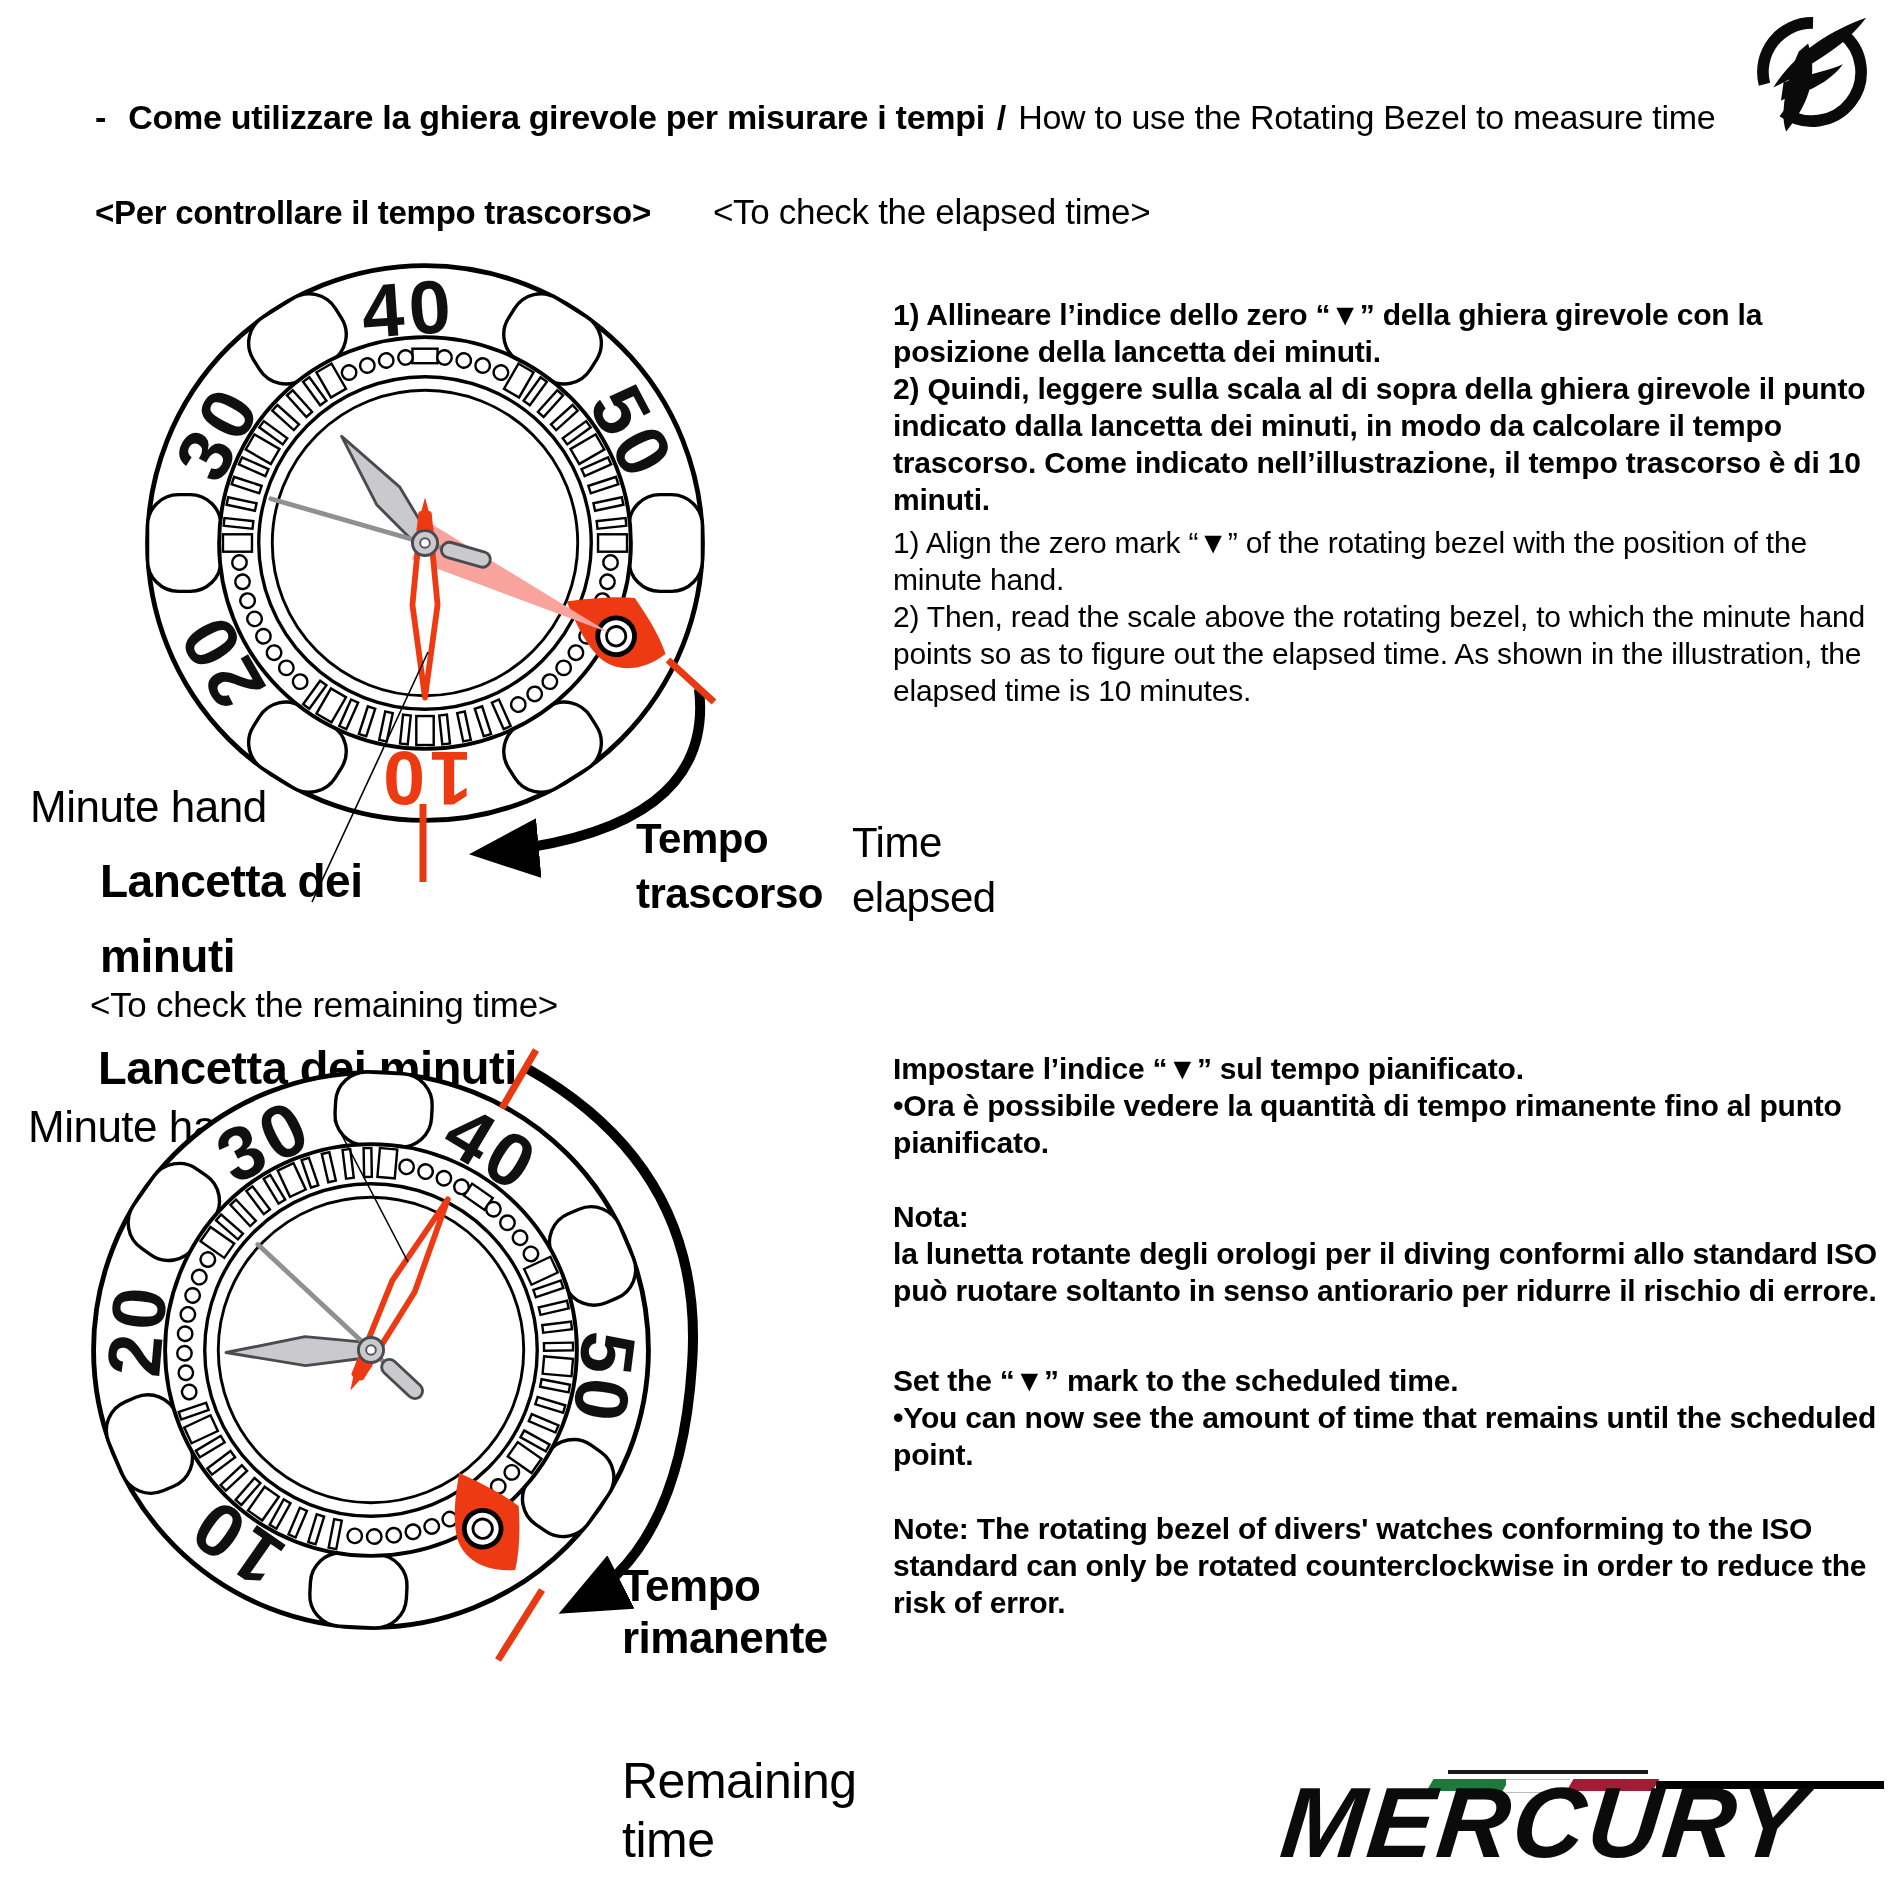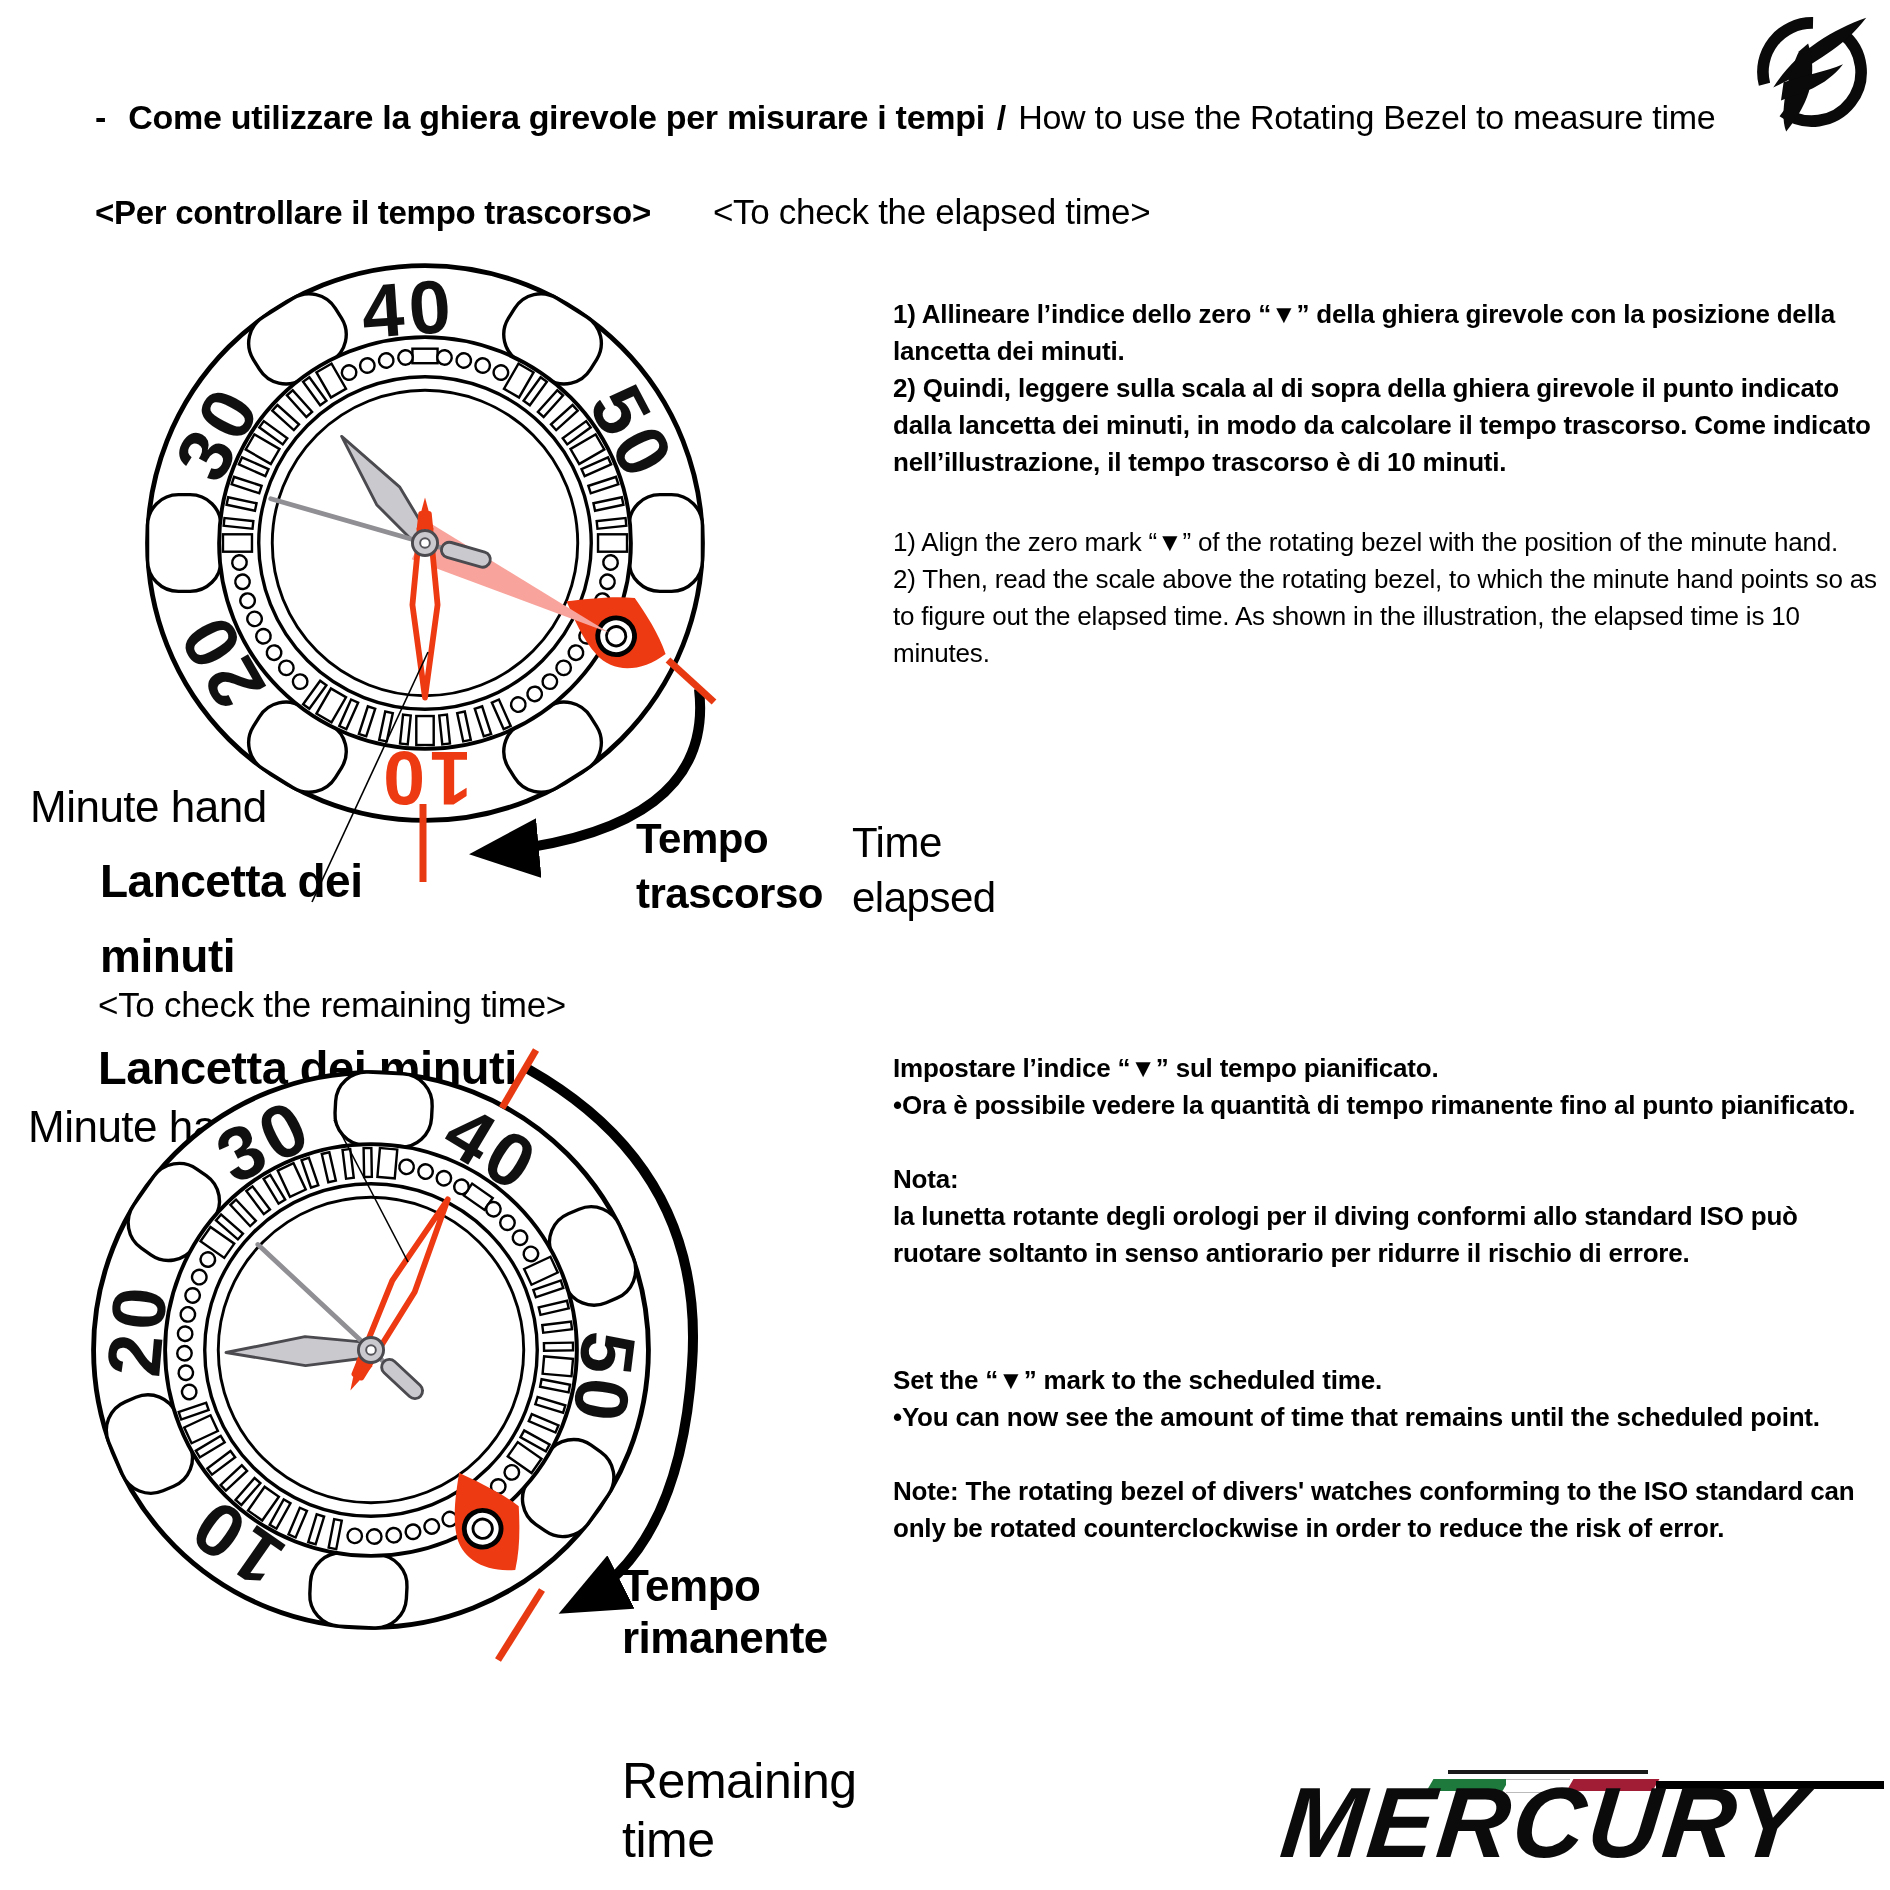--- a/index.html
+++ b/index.html
@@ -12,23 +12,23 @@
   .title-row .dash{font-weight:bold;margin-right:22px;}
   .title-it{font-weight:bold;letter-spacing:-0.3px;}
   .title-sep{font-weight:bold;margin:0 12px;}
   .title-en{font-weight:normal;letter-spacing:-0.3px;}
   .sec-head{font-size:33px;display:flex;align-items:baseline;}
   .sec-head .it{font-weight:bold;letter-spacing:-0.3px;margin-top:16px;}
   .sec-head .en{font-weight:normal;font-size:35px;letter-spacing:-0.3px;}
   #sec1-head{left:95px;top:178px;}
   #sec1-head .en{margin-left:62px;}
   #sec2-head{left:78px;top:985px;}
-  #sec2-head .en{margin-left:20px;}
+  #sec2-head .en{margin-left:12px;}
   
-  .para{width:995px;font-size:26px;line-height:37px;letter-spacing:-0.2px;}
+  .para{width:995px;font-size:30px;line-height:37px;letter-spacing:-0.2px;}
   .para.bold{font-weight:bold;}
   #para-it1{left:893px;top:296px;}
   #para-en1{left:893px;top:524px;}
   #para-it2{left:893px;top:1050px;}
   #para-en2{left:893px;top:1362px;font-weight:bold;}
   
   .lab{letter-spacing:-0.5px;}
   #lab-minutehand1{left:30px;top:782px;font-size:44px;}
   #lab-lancetta1{left:100px;top:844px;font-size:46px;font-weight:bold;line-height:1.62;}
   #lab-tempotrasc{left:636px;top:812px;font-size:42px;font-weight:bold;line-height:1.3;}

